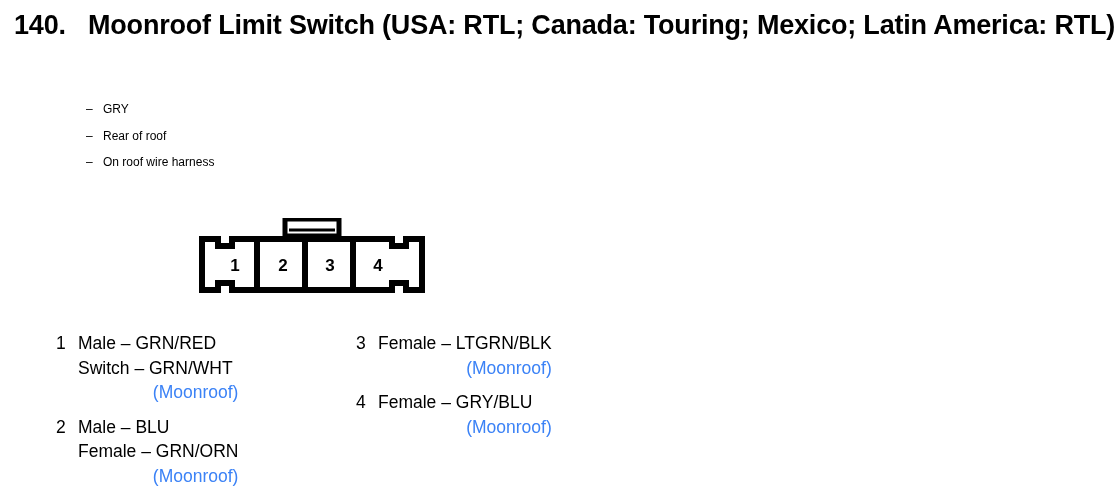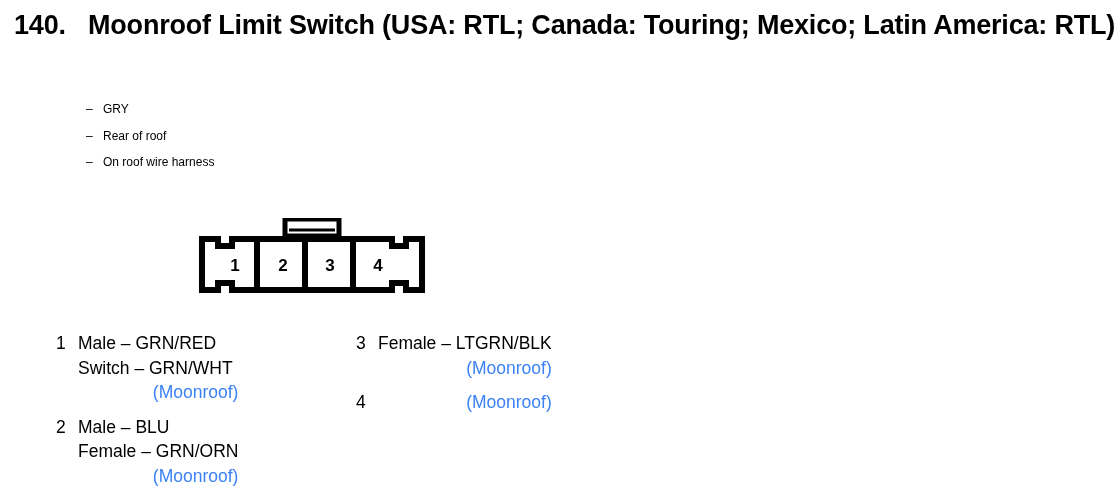--- a/index.html
+++ b/index.html
@@ -181,17 +181,18 @@
     <span class="pin-id">3</span>
     <div class="pin-lines">
       <div class="line">Female – LTGRN/BLK</div>
       <div class="line moonroof">(Moonroof)</div>
     </div>
   </div>
 
   <div class="pin-block">
     <span class="pin-id">4</span>
     <div class="pin-lines">
+      <div class="line">Female – GRY/BLU</div>
       <div class="line moonroof">(Moonroof)</div>
     </div>
   </div>
 
 </div>
 
 </body></html>

